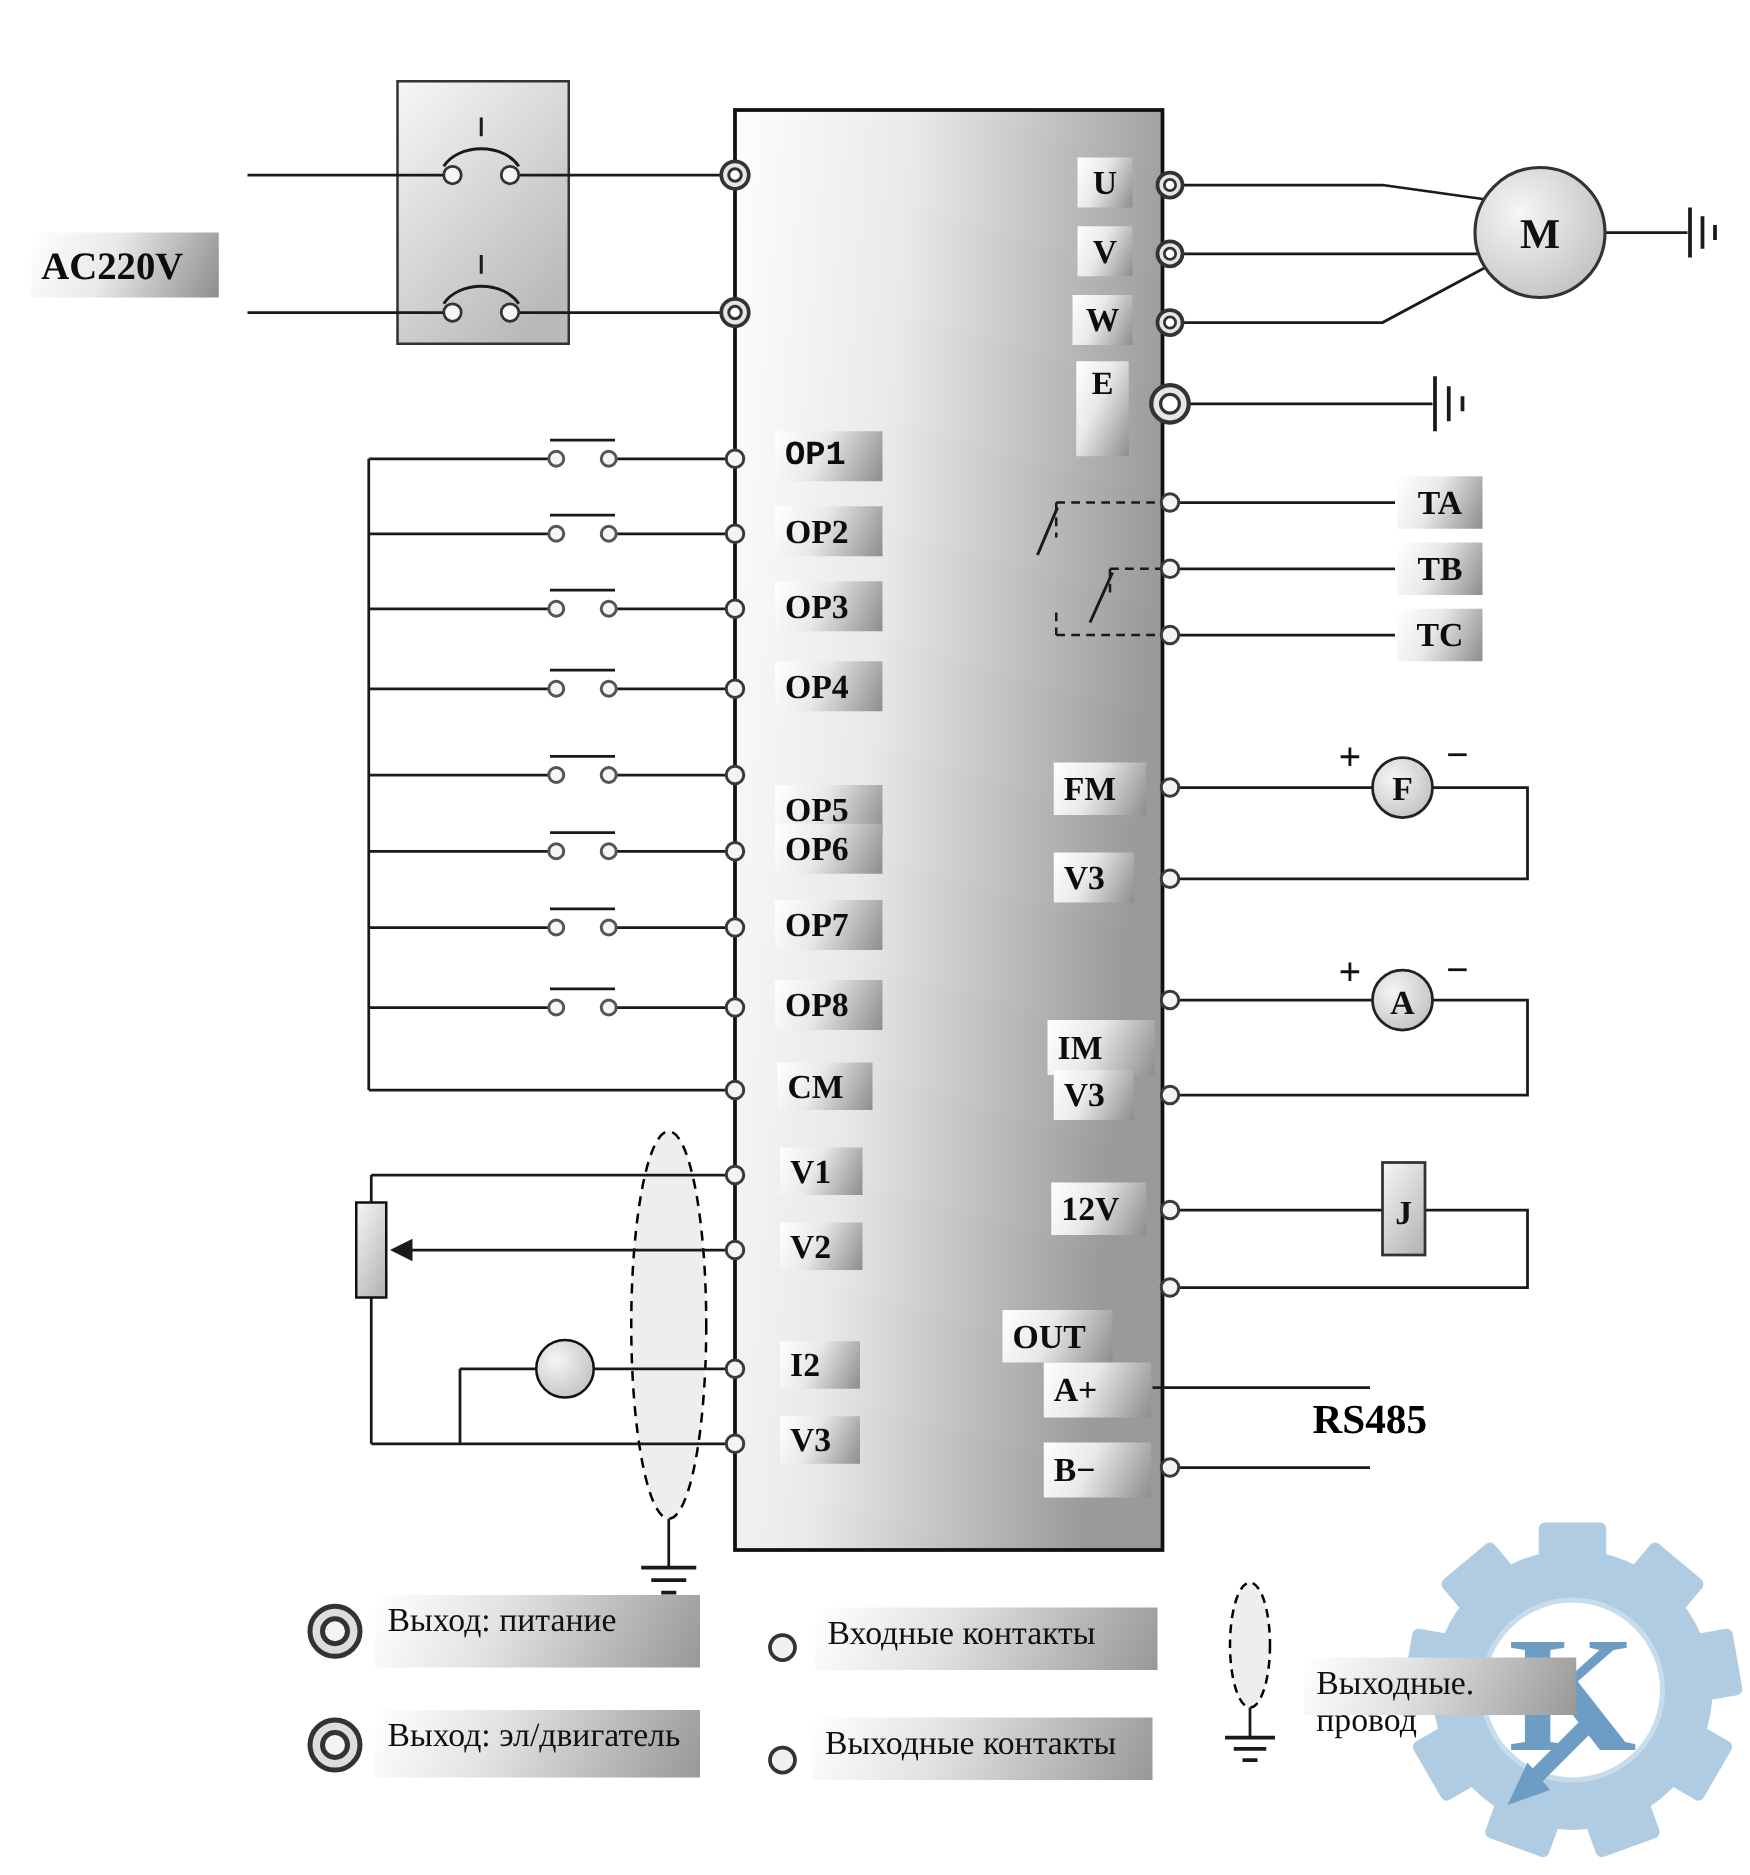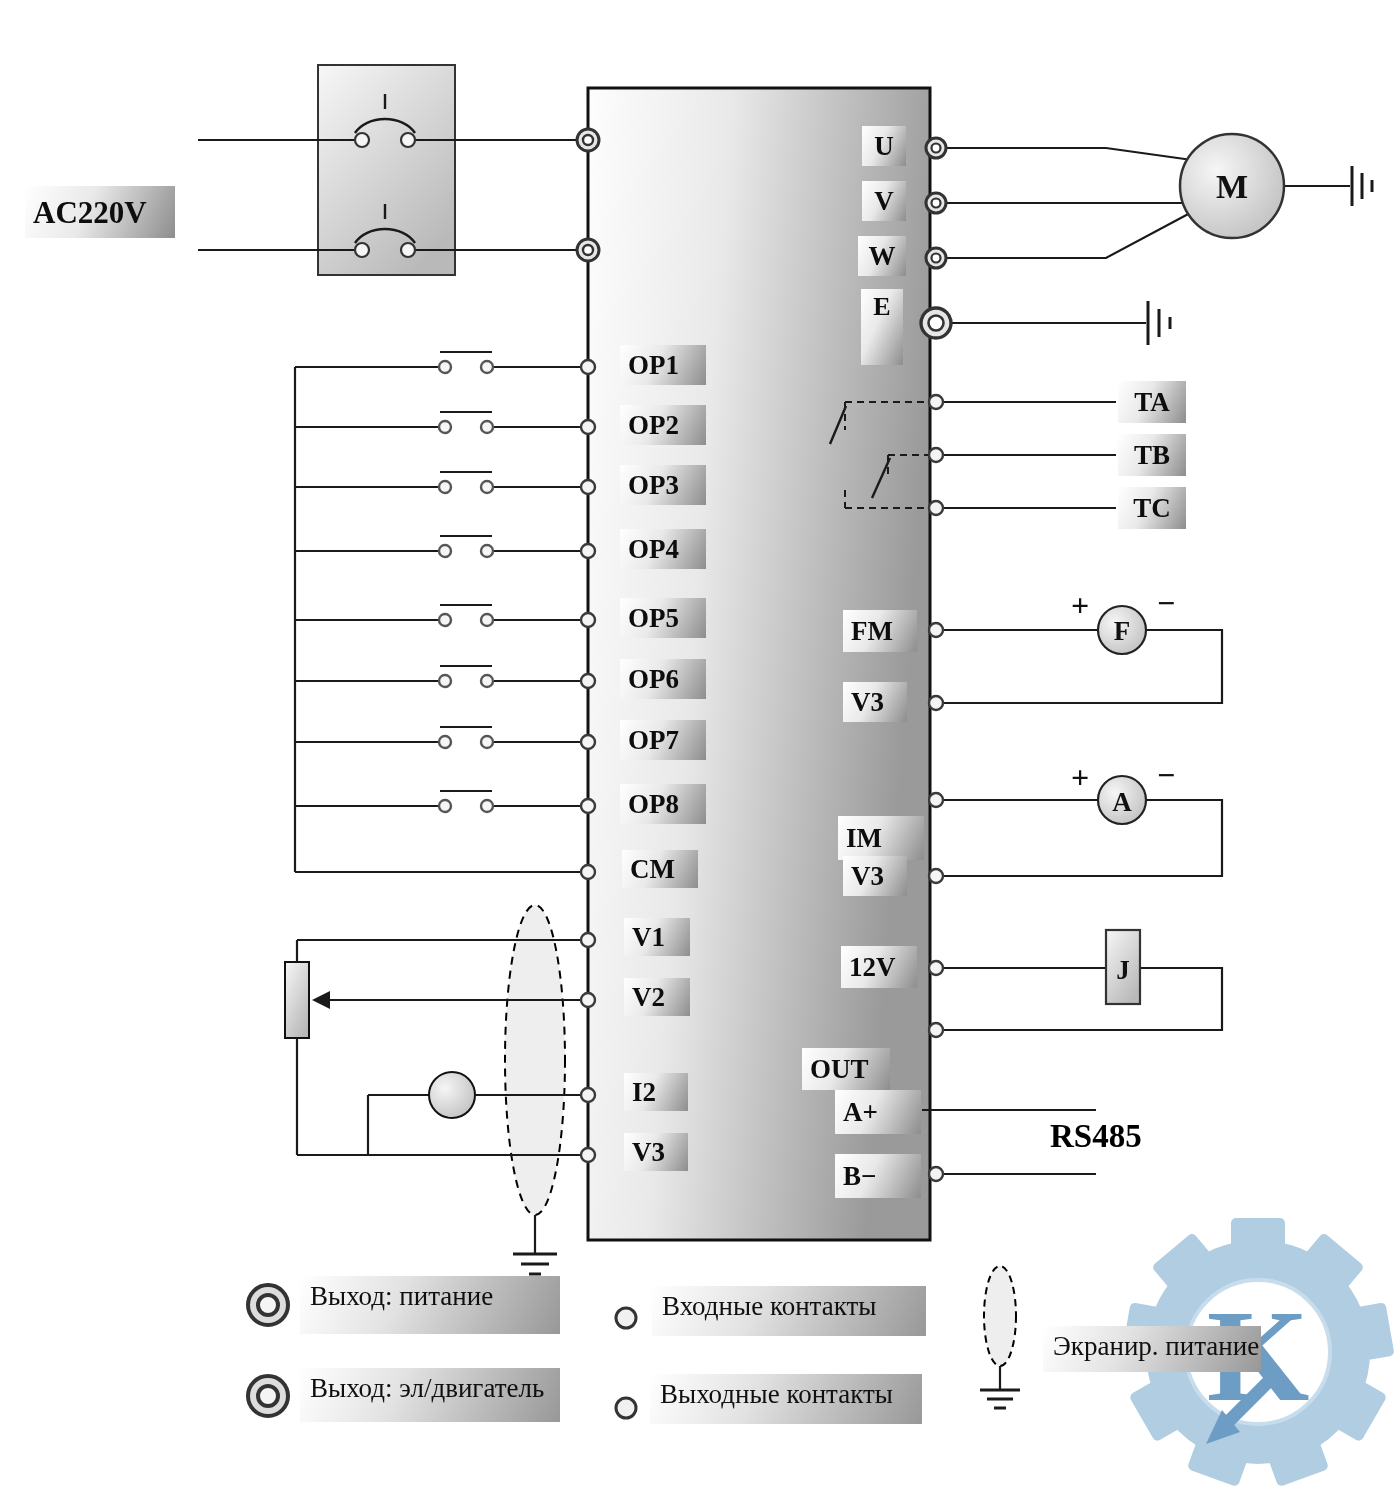--- a/index.html
+++ b/index.html
@@ -203,25 +203,25 @@
       <text x="1123" y="979" font-size="27">J</text>
       <text x="1080" y="616" font-size="32">+</text>
       <text x="1166" y="614" font-size="32">−</text>
       <text x="1080" y="788" font-size="32">+</text>
       <text x="1166" y="786" font-size="32">−</text>
     </g>
   </svg>
 
   <div class="lbl" style="left:25px;top:186px;width:150px;height:52px;font-size:31px;">AC220V</div>
 
-  <div class="lbl" style="left:620px;top:345px;width:86px;height:40px;">OP1</div>
+  <div class="lbl" style="left:620px;top:345px;width:86px;height:40px;font-family:Liberation Mono, monospace;">OP1</div>
   <div class="lbl" style="left:620px;top:405px;width:86px;height:40px;">OP2</div>
   <div class="lbl" style="left:620px;top:465px;width:86px;height:40px;">OP3</div>
   <div class="lbl" style="left:620px;top:529px;width:86px;height:40px;">OP4</div>
-  <div class="lbl" style="left:620px;top:598px;width:86px;height:40px;">OP5</div>
+  <div class="lbl" style="left:620px;top:628px;width:86px;height:40px;">OP5</div>
   <div class="lbl" style="left:620px;top:659px;width:86px;height:40px;">OP6</div>
   <div class="lbl" style="left:620px;top:720px;width:86px;height:40px;">OP7</div>
   <div class="lbl" style="left:620px;top:784px;width:86px;height:40px;">OP8</div>
   <div class="lbl" style="left:622px;top:850px;width:76px;height:38px;">CM</div>
   <div class="lbl" style="left:624px;top:918px;width:66px;height:38px;">V1</div>
   <div class="lbl" style="left:624px;top:978px;width:66px;height:38px;">V2</div>
   <div class="lbl" style="left:624px;top:1073px;width:64px;height:38px;">I2</div>
   <div class="lbl" style="left:624px;top:1133px;width:64px;height:38px;">V3</div>
 
   <div class="lbl center" style="left:862px;top:126px;width:44px;height:40px;">U</div>
@@ -241,15 +241,15 @@
   <div class="lbl" style="left:802px;top:1008px;width:88px;height:42px;margin-top:40px;">OUT</div>
   <div class="lbl" style="left:835px;top:1090px;width:86px;height:44px;">A+</div>
   <div class="lbl" style="left:835px;top:1154px;width:86px;height:44px;">B−</div>
 
   <div class="plain" style="left:1050px;top:1118px;width:170px;height:44px;font-size:33px;">RS485</div>
 
   <div class="legend-box" style="left:300px;top:1276px;width:260px;height:58px;">Выход: питание</div>
   <div class="legend-box" style="left:652px;top:1286px;width:274px;height:50px;">Входные контакты</div>
   <div class="legend-box" style="left:300px;top:1368px;width:260px;height:54px;">Выход: эл/двигатель</div>
   <div class="legend-box" style="left:650px;top:1374px;width:272px;height:50px;">Выходные контакты</div>
-  <div class="legend-box" style="left:1043px;top:1326px;width:218px;height:46px;">Экранир. питание</div>
+  <div class="legend-box" style="left:1043px;top:1326px;width:218px;height:46px;">Выходные. провод</div>
 
 </div>
 
 </body></html>

